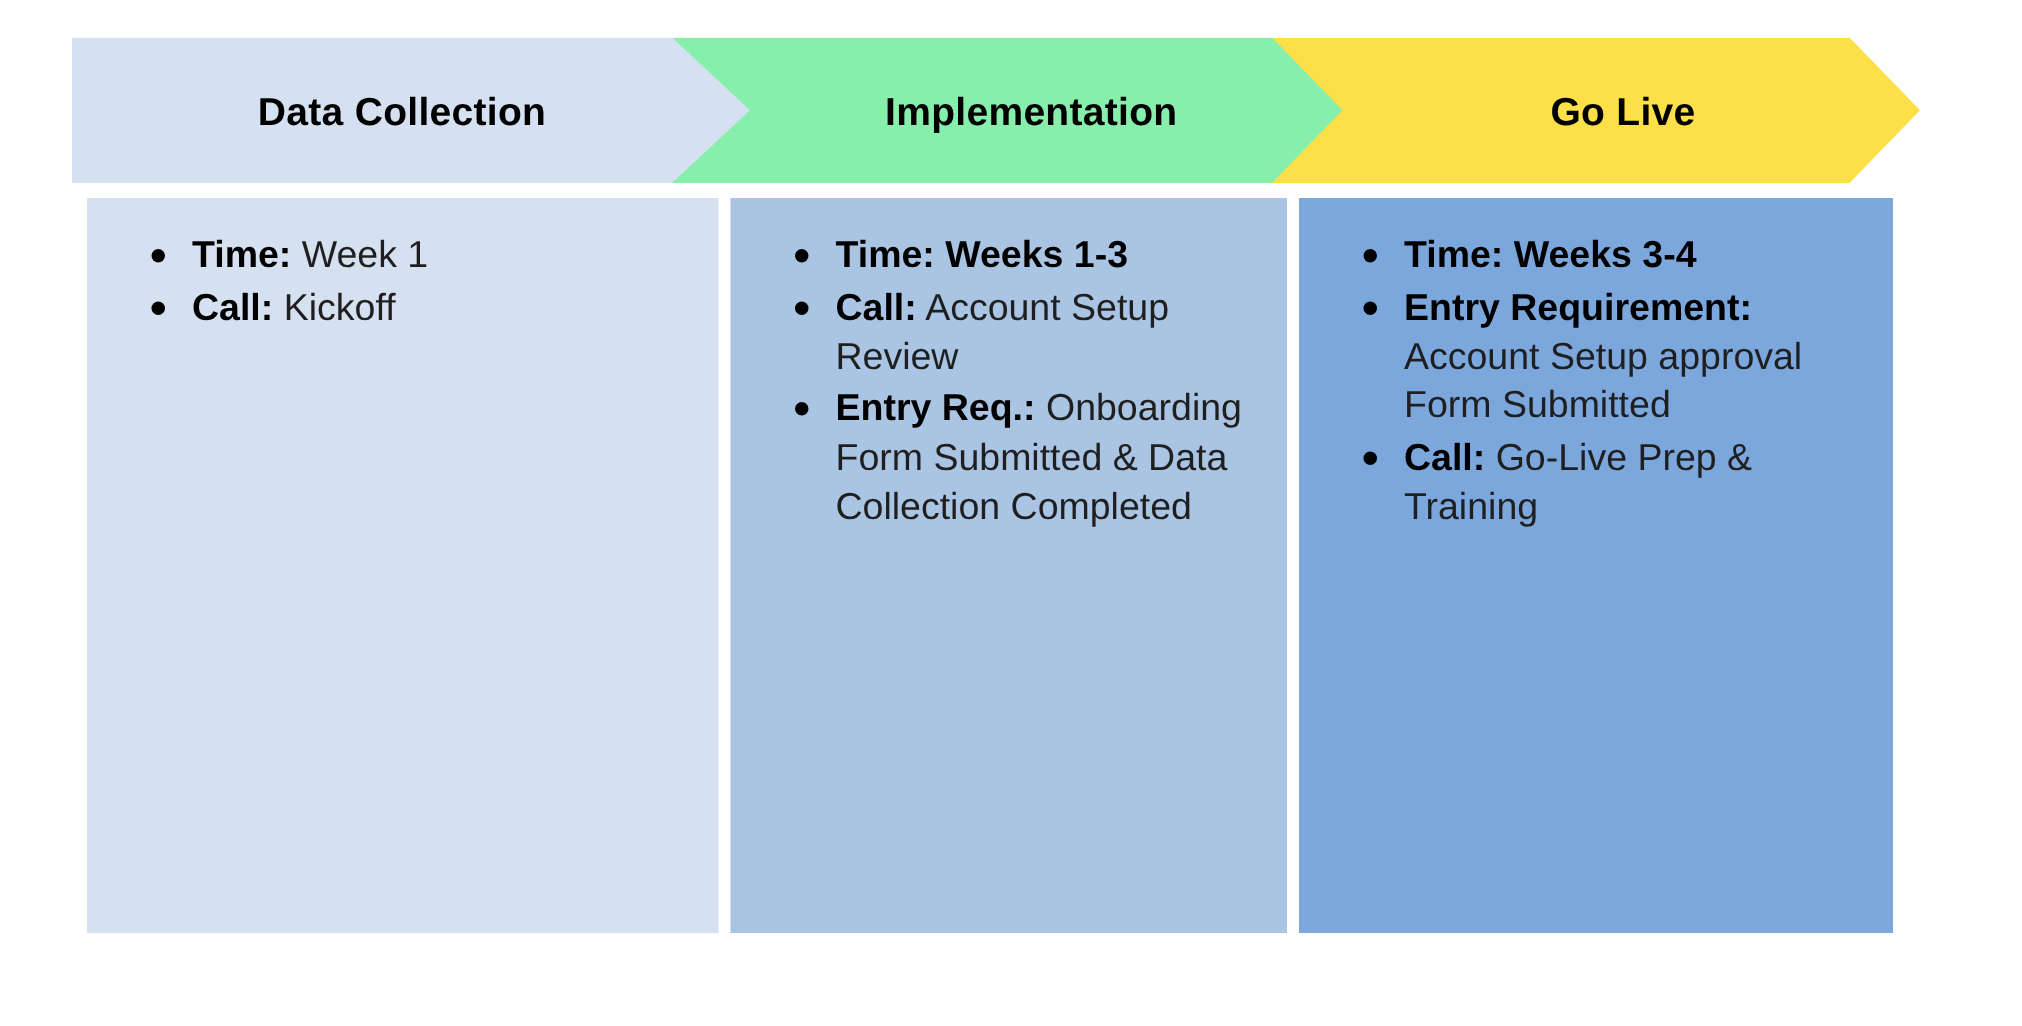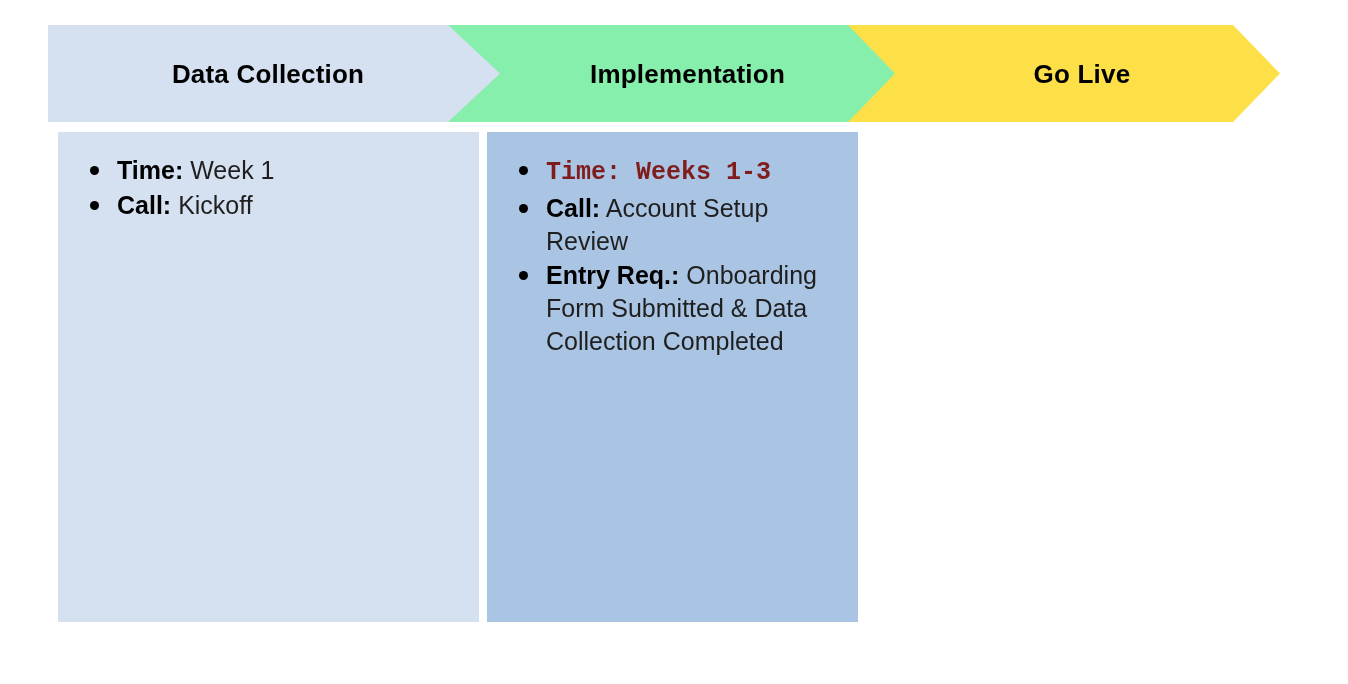--- a/index.html
+++ b/index.html
@@ -72,21 +72,21 @@
 
   .chevron-1 .chevron-label { transform: translateX(-6px); }
   .chevron-2 .chevron-label { transform: translateX(16px); }
   .chevron-3 .chevron-label { transform: translateX(18px); }
 
   
   .panel {
     position: absolute;
     top: 132px;
     height: 490px;
-    padding: 22px 14px 14px 13px;
+    padding: 22px 14px 14px 24px;
   }
 
   .panel-1 { left: 58px;  width: 421px; background: #d5e0f0; }
   .panel-2 { left: 487px; width: 371px; background: #aac4e3; }
   .panel-3 { left: 866px; width: 396px; background: #7ba7dd; }
 
   .bullet-list {
     list-style: none;
     margin: 0;
     padding: 0;
@@ -107,21 +107,21 @@
     left: 19px;
     top: 12px;
     width: 9px;
     height: 9px;
     border-radius: 50%;
     background: #000000;
   }
 
   .lbl { font-weight: bold; color: #000000; }
   .val { font-weight: normal; color: #1f1f1f; }
-  .all-bold { font-weight: bold; color: #7f1d1d; font-family: Liberation Mono, monospace; }
+  .all-bold { font-weight: bold; color: #000000; }
 </style>
 </head>
 <body>
 
 <div id="stage">
 
   <div class="chevron-band">
 
     <div class="chevron chevron-1">
       <span class="chevron-label">Data Collection</span>
@@ -155,14 +155,27 @@
       </li>
       <li class="bullet-item">
         <span class="lbl">Call:</span><span class="val"> Account Setup Review</span>
       </li>
       <li class="bullet-item">
         <span class="lbl">Entry Req.:</span><span class="val"> Onboarding Form Submitted &amp; Data Collection Completed</span>
       </li>
     </ul>
   </div>
 
+  <div class="panel panel-3">
+    <ul class="bullet-list">
+      <li class="bullet-item">
+        <span class="all-bold">Time: Weeks 3-4</span><span class="val"></span>
+      </li>
+      <li class="bullet-item">
+        <span class="lbl">Entry Requirement:</span><span class="val"> Account Setup approval Form Submitted</span>
+      </li>
+      <li class="bullet-item">
+        <span class="lbl">Call:</span><span class="val"> Go-Live Prep &amp; Training</span>
+      </li>
+    </ul>
+  </div>
 
 </div>
 
 </body></html>

